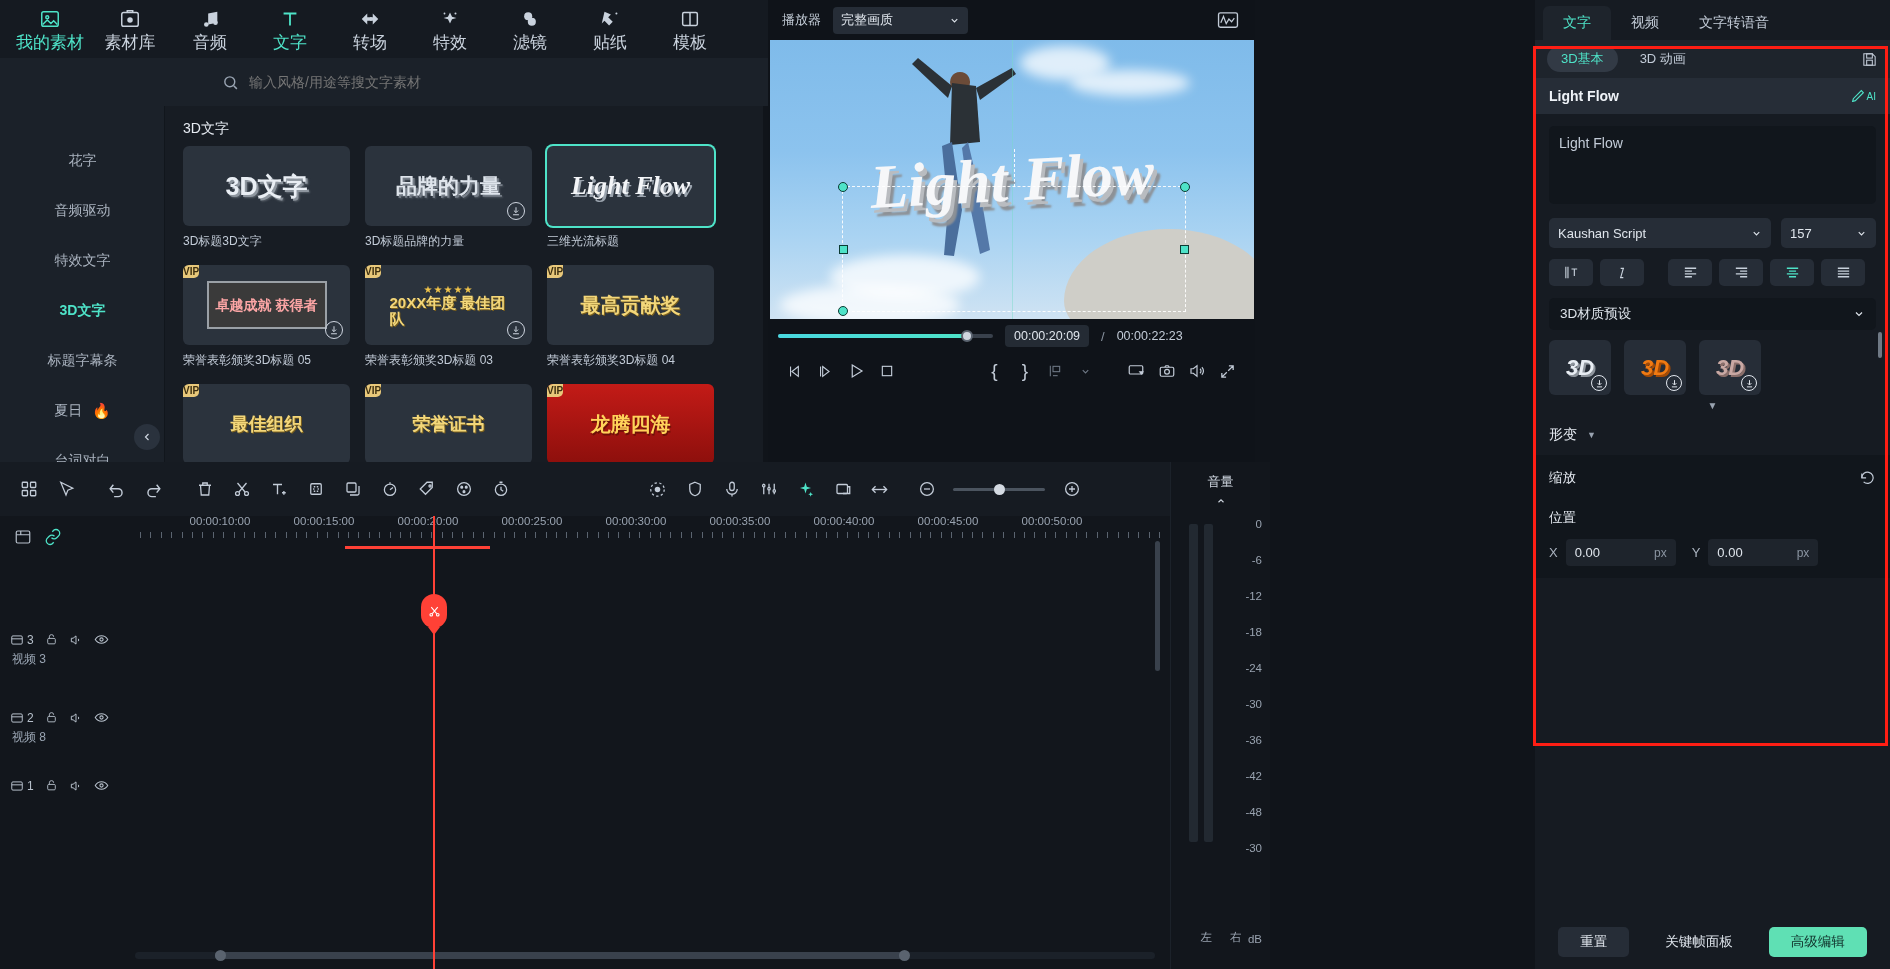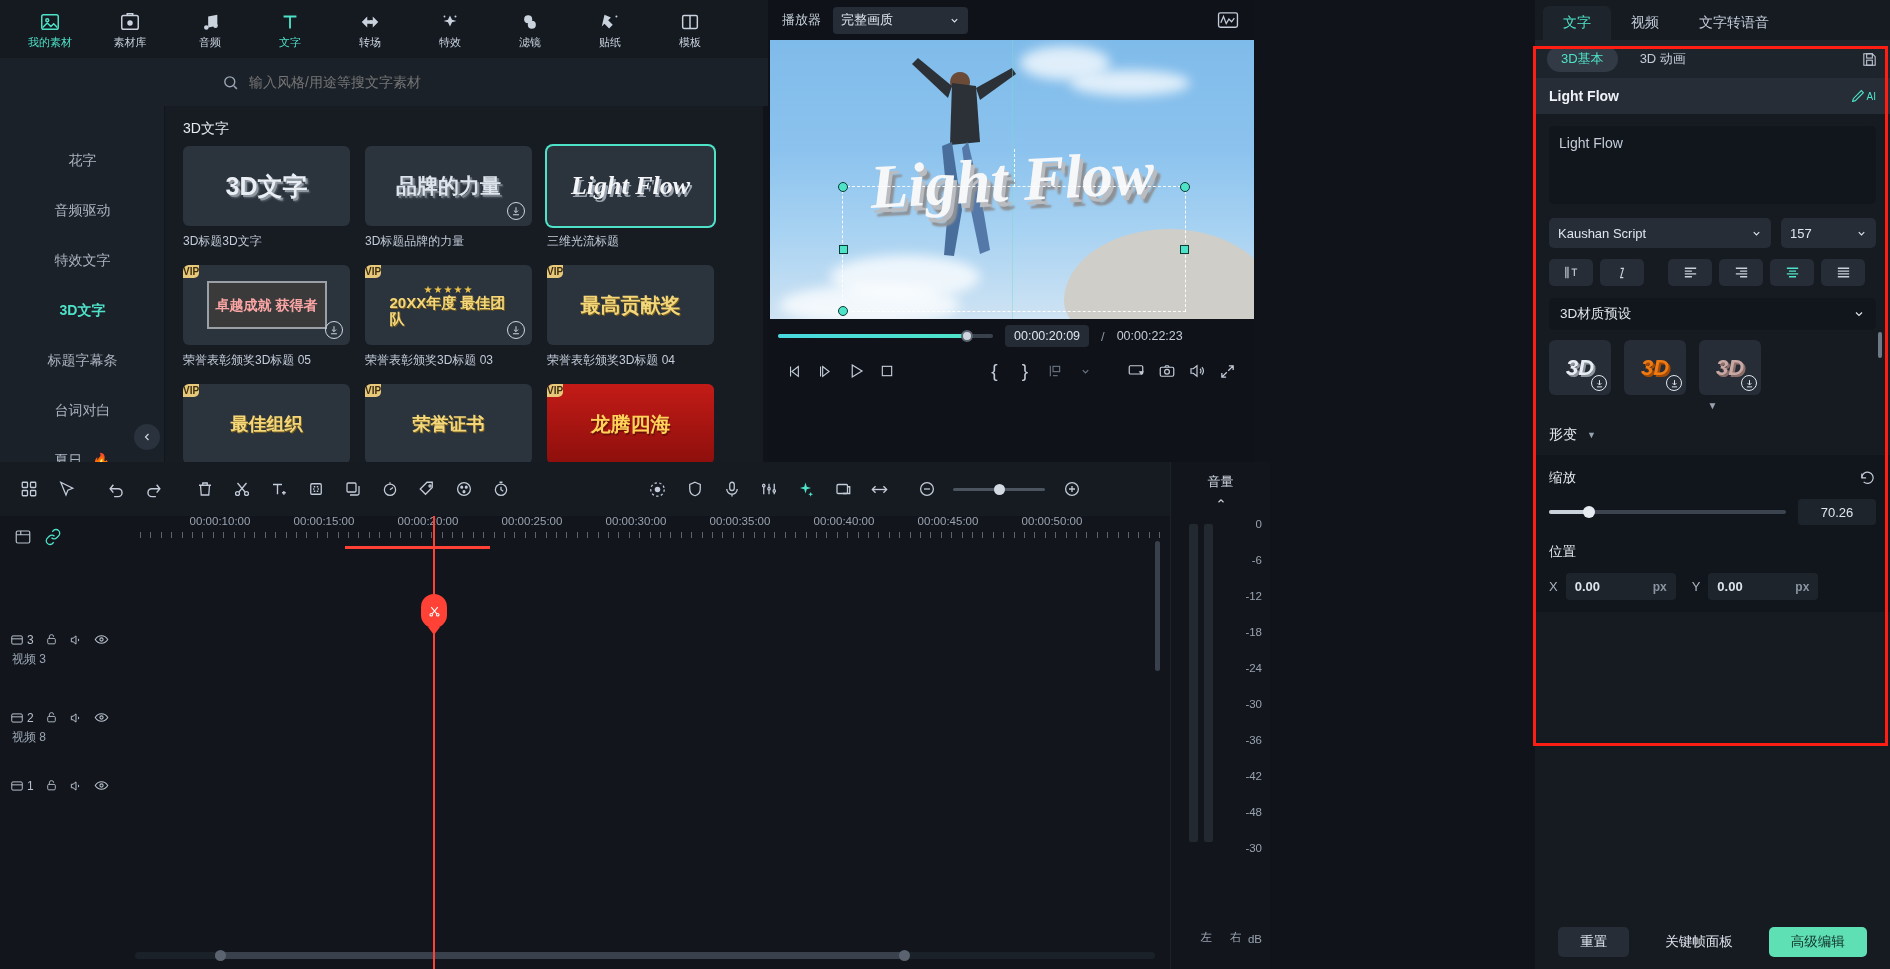--- a/index.html
+++ b/index.html
@@ -22,21 +22,21 @@
     left:0;top:0;width:928px;height:58px;
     background:#151a21;display:flex;align-items:center;
     padding-left:10px;
   }
   .ttab{
     width:80px;height:58px;display:flex;flex-direction:column;
     align-items:center;justify-content:center;gap:4px;cursor:pointer;
     color:#c9d2dd;font-size:13px;
   }
   .ttab.active{color:#4ee3c8;}
-  .ttab .lbl{font-size:11px;line-height:1;}
+  .ttab .lbl{font-size:17px;line-height:1;}
 
   
   #searchBar{
     left:0;top:58px;width:928px;height:48px;background:#1b2129;
     display:flex;align-items:center;
   }
   #searchWrap{display:flex;align-items:center;gap:10px;margin-left:222px;}
   #searchWrap input{
     background:transparent;border:none;outline:none;color:#9aa5b3;
     font-size:14px;width:430px;font-family:inherit;
@@ -258,21 +258,21 @@
   #scaleRow{display:flex;align-items:center;gap:12px;padding:8px 14px 0 14px;}
   #scaleTrack{position:relative;flex:1;height:4px;background:#3c444f;border-radius:2px;}
   #scaleFill{position:absolute;left:0;top:0;height:4px;width:17%;background:#c9d1da;border-radius:2px;}
   #scaleKnob{position:absolute;left:17%;top:-4px;width:12px;height:12px;border-radius:50%;
      background:#e6ebf2;transform:translateX(-6px);}
   #scaleVal{width:78px;height:26px;background:#1e242c;border-radius:4px;display:flex;
      align-items:center;justify-content:center;font-size:13px;color:#dfe5ec;}
   #posRow{display:flex;align-items:center;gap:8px;padding:8px 14px 0 14px;}
   .axisLbl{font-size:13px;color:#aab3bf;}
   .numField{width:110px;height:27px;background:#1e242c;border-radius:4px;display:flex;
-     align-items:center;justify-content:space-between;padding:0 9px;font-size:13px;color:#dfe5ec;font-weight:bold;}
+     align-items:center;justify-content:space-between;padding:0 9px;font-size:13px;color:#dfe5ec;}
   .numField .unit{color:#8b95a2;font-size:12px;}
   #btnRow{position:absolute;left:0;bottom:12px;width:355px;display:flex;
      justify-content:center;gap:14px;}
   .pbtn{height:30px;padding:0 22px;border-radius:5px;display:flex;align-items:center;
      justify-content:center;font-size:13.5px;cursor:pointer;}
   .pbtn.ghost{background:#262d37;color:#dfe5ec;}
   .pbtn.plain{background:transparent;color:#dfe5ec;}
   .pbtn.primary{background:#5fe0b4;color:#10302a;}
   #rightDivider{position:absolute;left:1535px;top:0;width:1px;height:969px;background:#0d1116;}
 </style>
@@ -399,26 +399,26 @@
     <div class="cat">
         <span>特效文字</span>
       </div>
     <div class="cat active">
         <span>3D文字</span>
       </div>
     <div class="cat">
         <span>标题字幕条</span>
       </div>
     <div class="cat">
-        <span>台词对白</span>
-      </div>
-    <div class="cat">
       <span>夏日</span>
       <span class="fire">🔥</span>
     </div>
+    <div class="cat">
+        <span>台词对白</span>
+      </div>
 
   </div>
   <div id="catDivider" class="abs"></div>
   <div id="collapseBtn" class="abs">
     <svg width="12" height="12" viewBox="0 0 24 24" fill="none" stroke="currentColor" stroke-width="2.4">
         <path d="M15 6l-6 6 6 6"></path>
       </svg>
   </div>
 
   <div id="gridScrollTrack" class="abs"></div>
@@ -1223,27 +1223,20 @@
     <div id="deformBlock">
       <div class="propLabelRow">
         <span class="pl">缩放</span>
         <span class="resetIco">
           <svg width="17" height="17" viewBox="0 0 24 24" fill="none" stroke="currentColor" stroke-width="1.7">
               <path d="M4 11a8 8 0 1 1 2.5 5.8"></path>
               <path d="M4 5v6h6"></path>
             </svg>
         </span>
       </div>
-      <div id="scaleRow">
-        <div id="scaleTrack">
-          <div id="scaleFill"></div>
-          <div id="scaleKnob"></div>
-        </div>
-        <div id="scaleVal">70.26</div>
-      </div>
 
       <div class="propLabelRow" style="margin-top:14px">
         <span class="pl">位置</span>
       </div>
       <div id="posRow">
         <span class="axisLbl">X</span>
         <div class="numField">
           <span>0.00</span>
           <span class="unit">px</span>
         </div>

